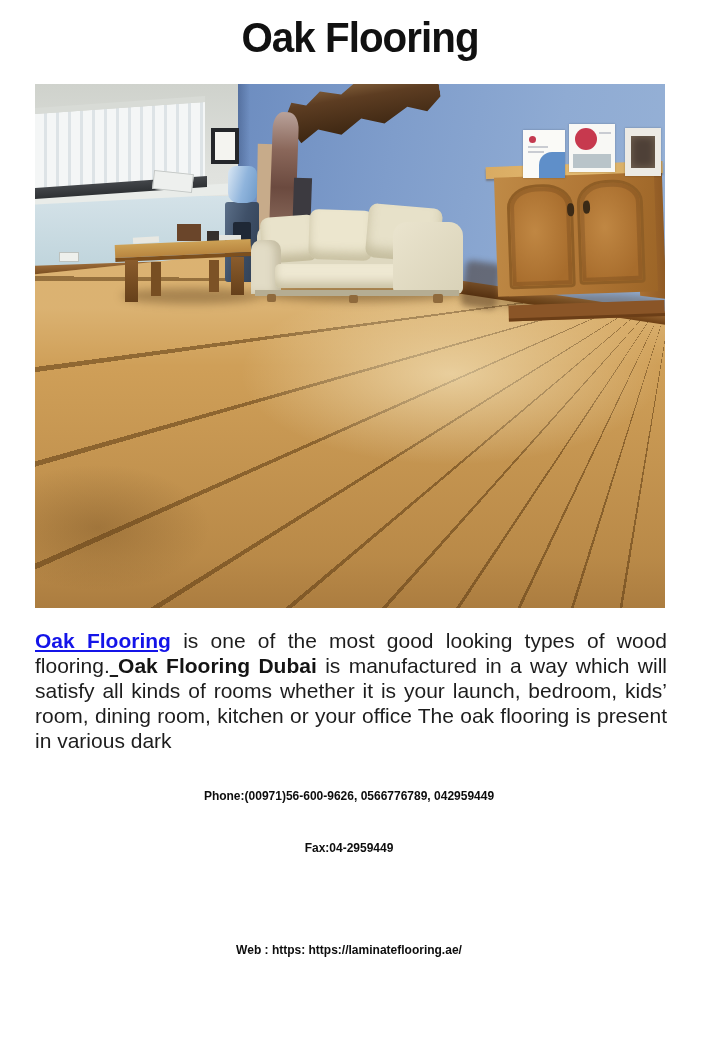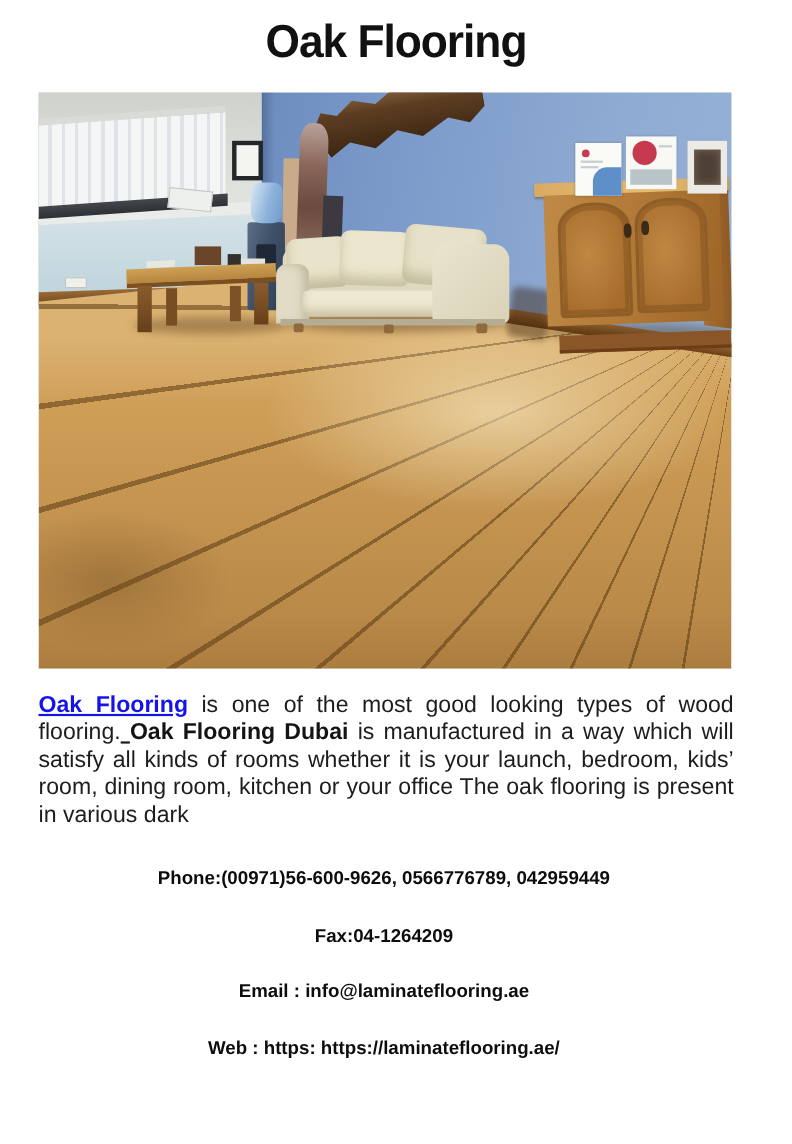--- a/index.html
+++ b/index.html
@@ -150,21 +150,21 @@
 
   
   .article{position:absolute;left:35px;top:628px;width:632px;
       font-size:21px;line-height:25px;color:#1d1d1d;text-align:justify;}
   .link{color:#1414e8;font-weight:700;text-decoration:underline;cursor:pointer;}
   .u{text-decoration:underline;}
   .b{font-weight:700;color:#141414;}
 
   
   .contact-line{position:absolute;left:0;right:22px;text-align:center;
-      font-size:17px;font-weight:700;color:#0d0d0d;}
+      font-size:12px;font-weight:700;color:#0d0d0d;}
   .c-phone{top:789px;}
   .c-fax{top:841px;}
   .c-email{top:891px;}
   .c-web{top:943px;text-align:center;}
 </style>
 </head>
 <body>
 
 <div class="page">
 
@@ -258,17 +258,16 @@
     <div class="b3">
       <div class="b3-art"></div>
     </div>
   </div>
 
   <div class="article">
     <a class="link">Oak Flooring</a><span> is one of the most good looking types of wood flooring.</span><span class="u">&nbsp;</span><span class="b">Oak Flooring Dubai</span><span> is manufactured in a way which will satisfy all kinds of rooms whether it is your launch, bedroom, kids’ room, dining room, kitchen or your office The oak flooring is present in various dark</span>
   </div>
 
   <div class="contact-line c-phone">Phone:(00971)56-600-9626, 0566776789, 042959449</div>
-  <div class="contact-line c-fax">Fax:04-1264209</div>
-  <div class="contact-line c-email">Email : info@laminateflooring.ae</div>
+  <div class="contact-line c-fax">Fax:04-2959449</div>
   <div class="contact-line c-web">Web : https: https://laminateflooring.ae/</div>
 
 </div>
 
 </body></html>

